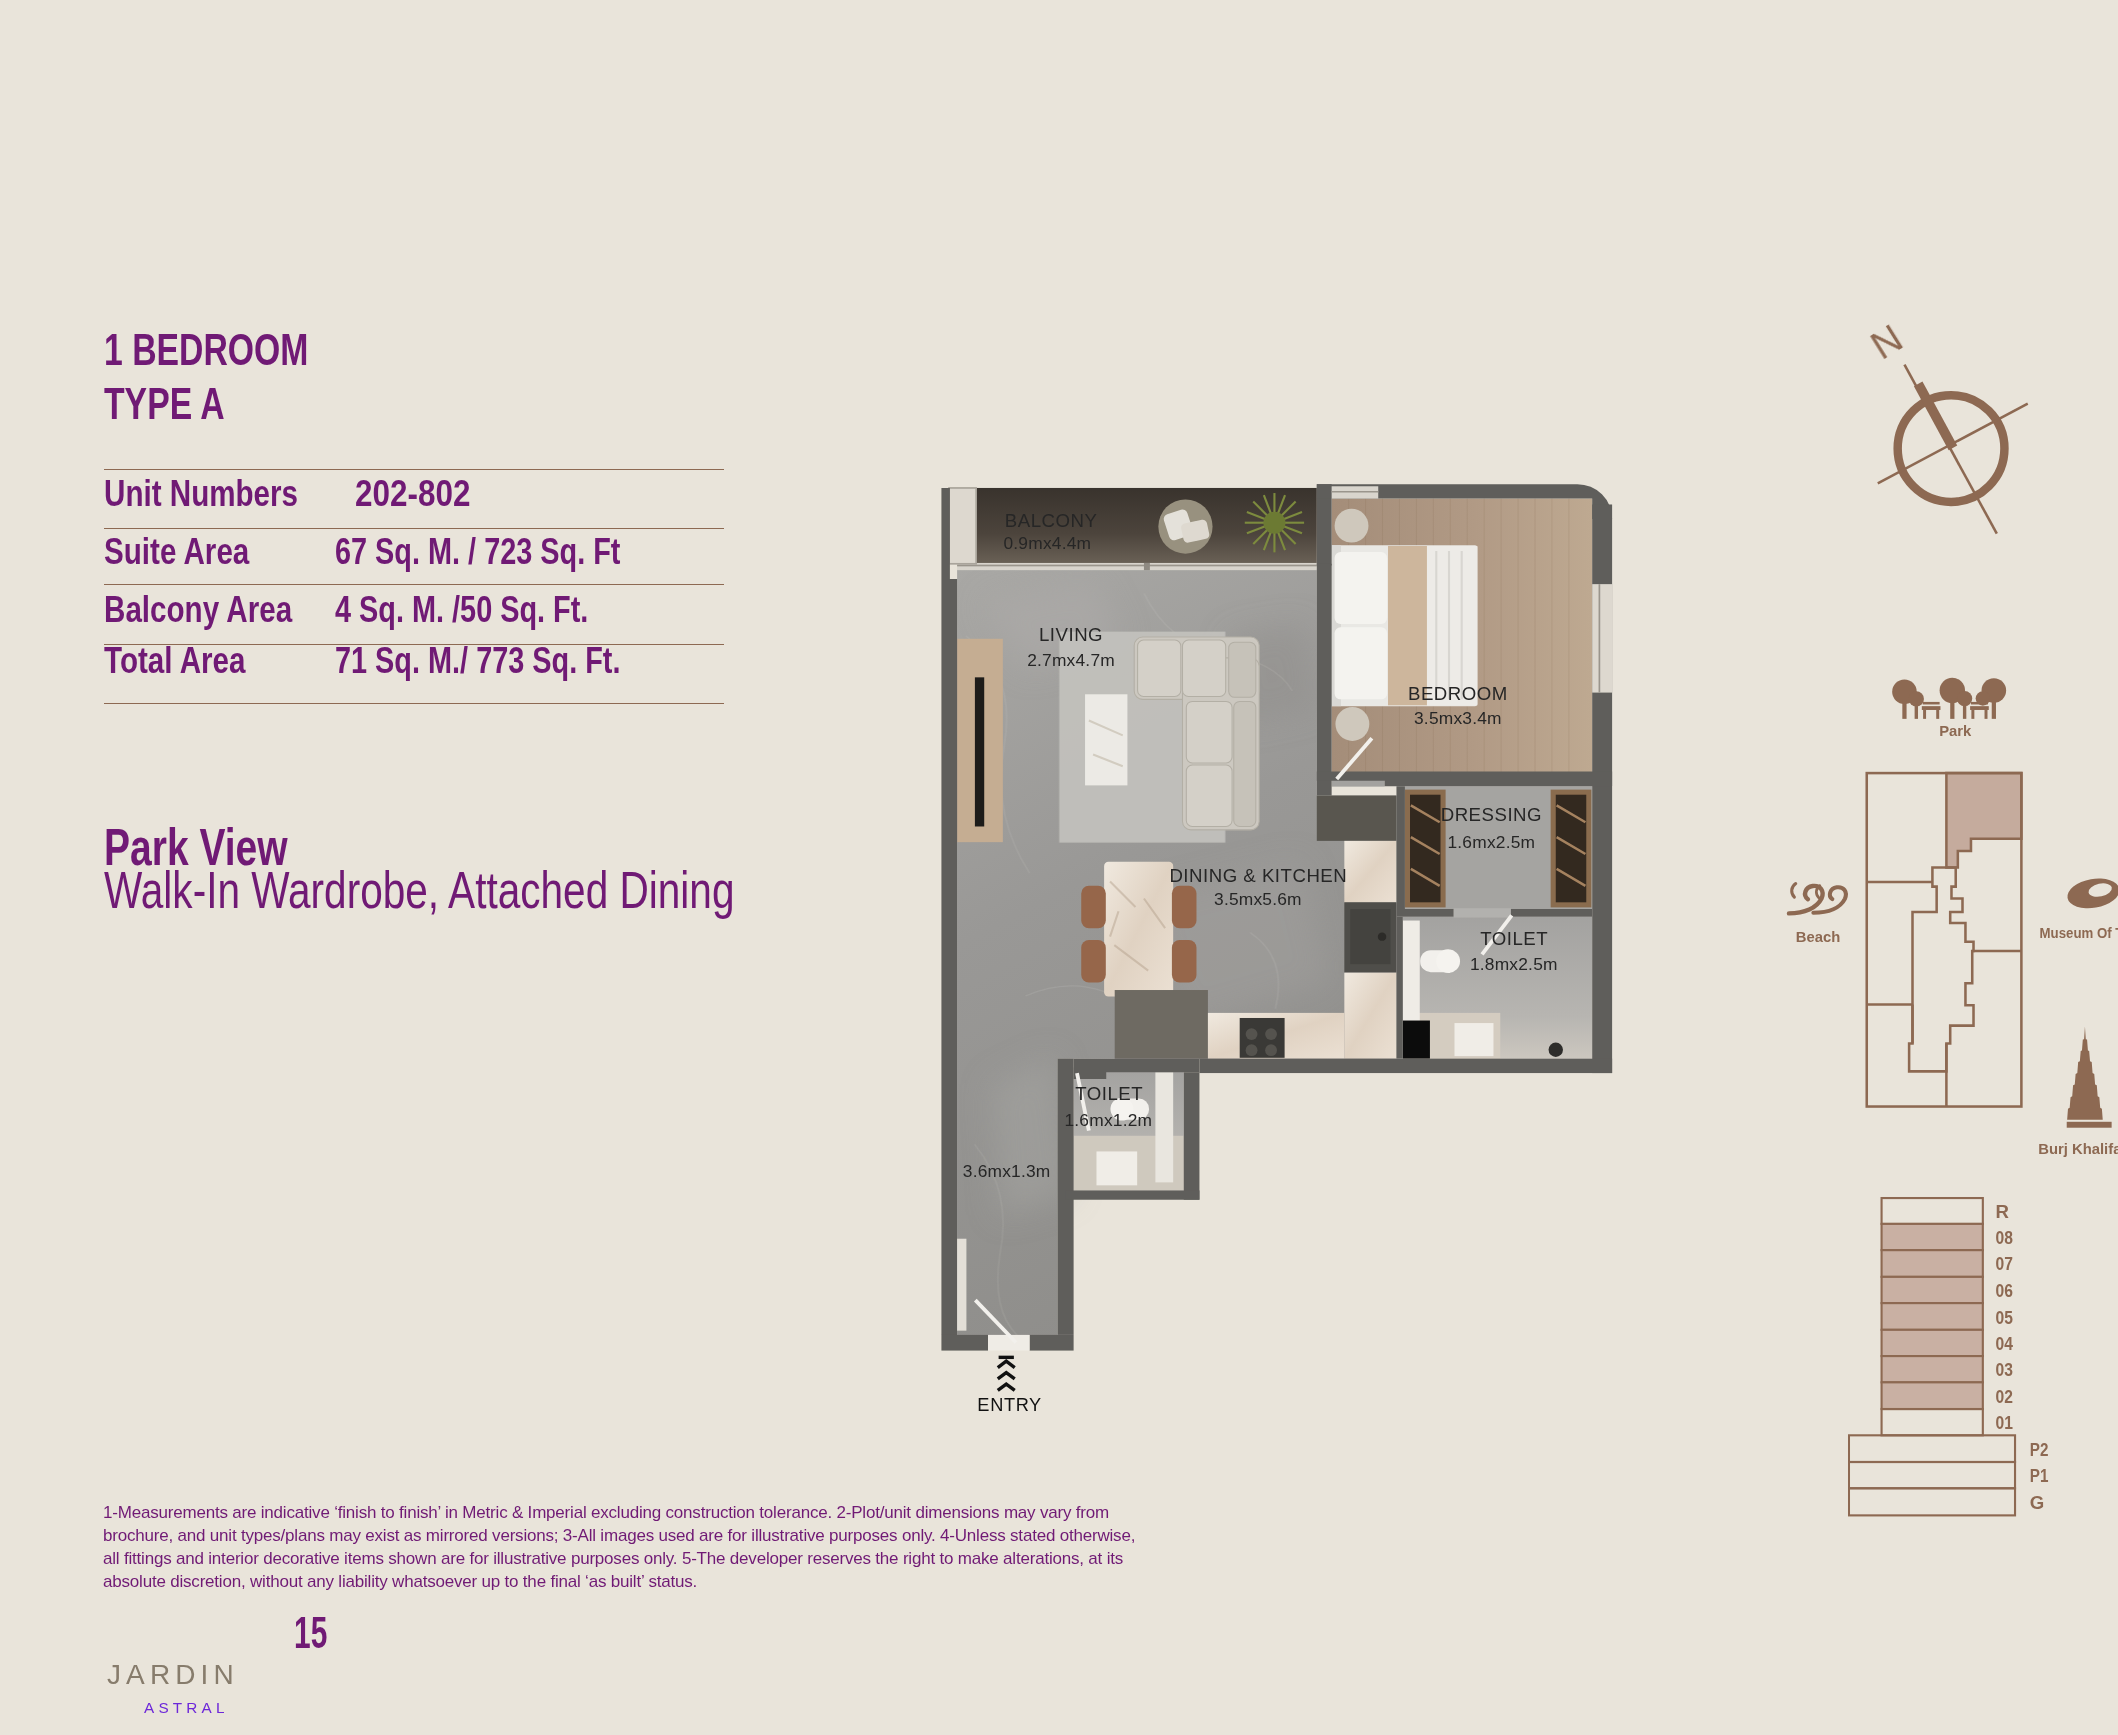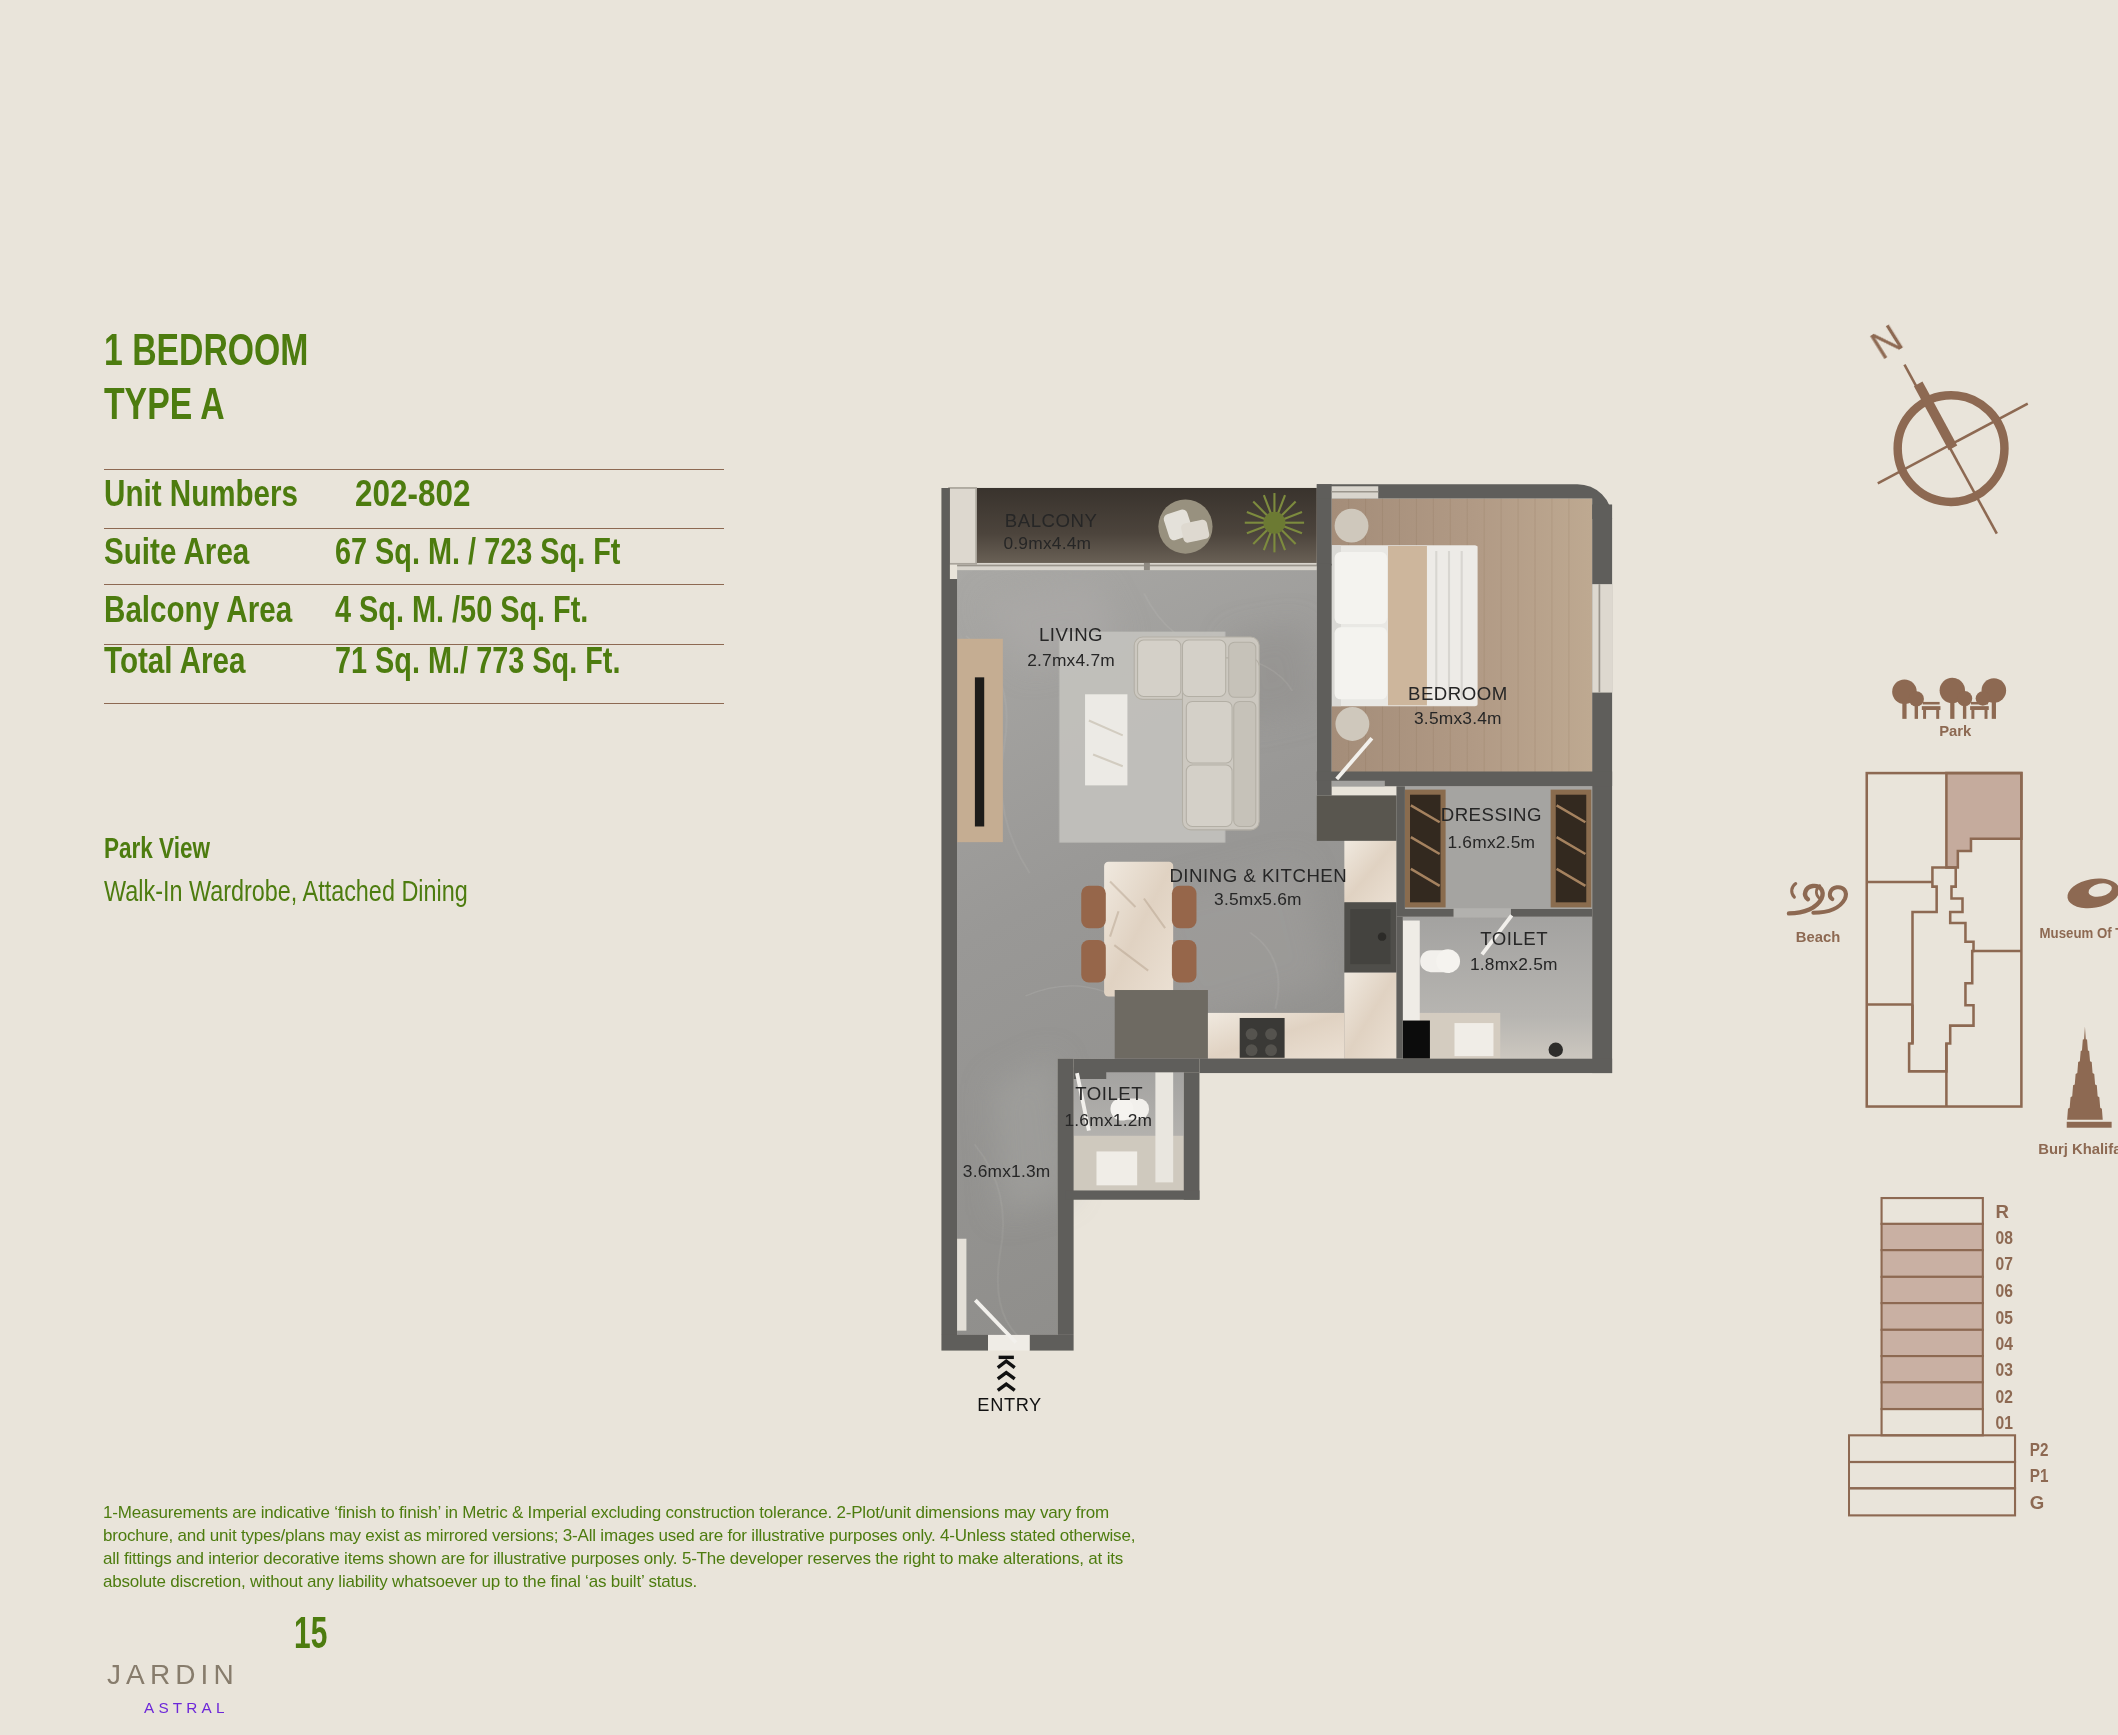--- a/index.html
+++ b/index.html
@@ -1,18 +1,18 @@
 <!DOCTYPE html>
 <html style="font-size:6.8px"><head>
 <meta charset="utf-8">
 <style>
   html,body{margin:0;padding:0;}
   body{width:2315px;height:1736px;background:#e9e4da;font-family:"Liberation Sans",sans-serif;position:relative;overflow:hidden;}
   .abs{position:absolute;}
-  .brown{color:#4d7c0f;}
+  .brown{color:#701a75;}
 </style>
 </head>
 <body>
 
 <div class="abs brown" style="left:104px;top:323px;font-size:45px;font-weight:bold;line-height:54px;white-space:nowrap;">
 <span style="display:inline-block;transform:scaleX(0.75);transform-origin:0 0;">1 BEDROOM</span><br>
 <span style="display:inline-block;transform:scaleX(0.75);transform-origin:0 0;">TYPE A</span></div>
 
 <div class="abs" style="left:104px;top:469px;width:620px;">
 
@@ -30,21 +30,21 @@
     <span class="brown" style="font-size:37px;font-weight:bold;width:231px;flex:none;"><span style="display:inline-block;transform:translateY(-5.1px) scaleX(0.8);transform-origin:0 0;">Balcony Area</span></span>
     <span class="brown" style="font-size:37px;font-weight:bold;"><span style="display:inline-block;transform:translateY(-5.1px) scaleX(0.78);transform-origin:0 0;">4 Sq. M. /50 Sq. Ft.</span></span>
   </div>
 
   <div style="border-top:1.7px solid #8d6952;height:58px;display:flex;border-bottom:1.7px solid #8d6952;white-space:nowrap;">
     <span class="brown" style="font-size:37px;font-weight:bold;width:231px;flex:none;"><span style="display:inline-block;transform:translateY(-5.1px) scaleX(0.8);transform-origin:0 0;">Total Area</span></span>
     <span class="brown" style="font-size:37px;font-weight:bold;"><span style="display:inline-block;transform:translateY(-5.1px) scaleX(0.78);transform-origin:0 0;">71 Sq. M./ 773 Sq. Ft.</span></span>
   </div>
 </div>
 
-<div class="abs brown" style="left:104px;top:826px;font-size:30px;line-height:43px;white-space:nowrap;">
+<div class="abs brown" style="left:104px;top:826px;font-size:52px;line-height:43px;white-space:nowrap;">
 <span style="display:inline-block;transform:scaleX(0.75);transform-origin:0 0;font-weight:bold;">Park View</span><br>
 <span style="display:inline-block;transform:scaleX(0.78);transform-origin:0 0;">Walk-In Wardrobe, Attached Dining</span></div>
 
 <div class="abs brown" style="left:103px;top:1501px;font-size:17px;letter-spacing:-0.2px;line-height:23px;">1-Measurements are indicative ‘finish to finish’ in Metric &amp; Imperial excluding construction tolerance. 2-Plot/unit dimensions may vary from<br>brochure, and unit types/plans may exist as mirrored versions; 3-All images used are for illustrative purposes only. 4-Unless stated otherwise,<br>all fittings and interior decorative items shown are for illustrative purposes only. 5-The developer reserves the right to make alterations, at its<br>absolute discretion, without any liability whatsoever up to the final ‘as built’ status.</div>
 
 <div class="abs" style="left:107px;top:1659px;color:#877c6c;font-size:28px;letter-spacing:5.1px;">JARDIN</div>
 <div class="abs" style="left:144px;top:1699px;color:#6d28d9;font-size:15.3px;letter-spacing:4.2px;">ASTRAL</div>
 
 <div class="abs brown" style="left:294px;top:1608px;font-size:44px;font-weight:bold;"><span style="display:inline-block;transform:scaleX(0.68);transform-origin:0 0;">15</span></div>
 

